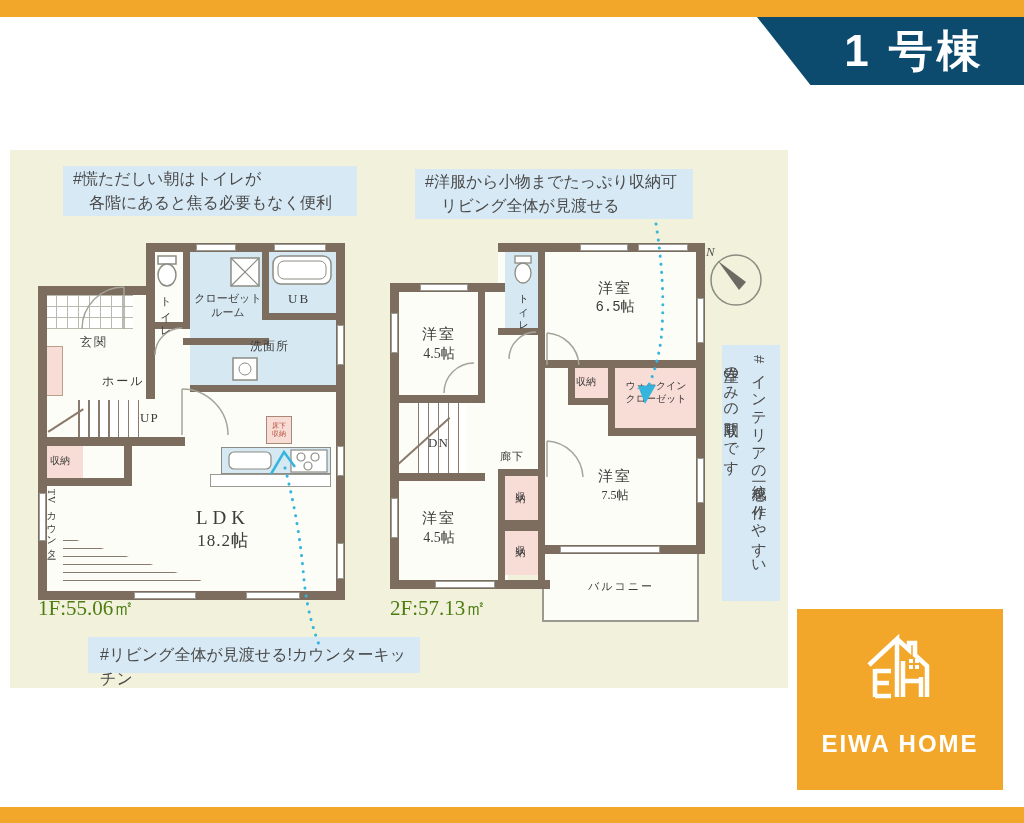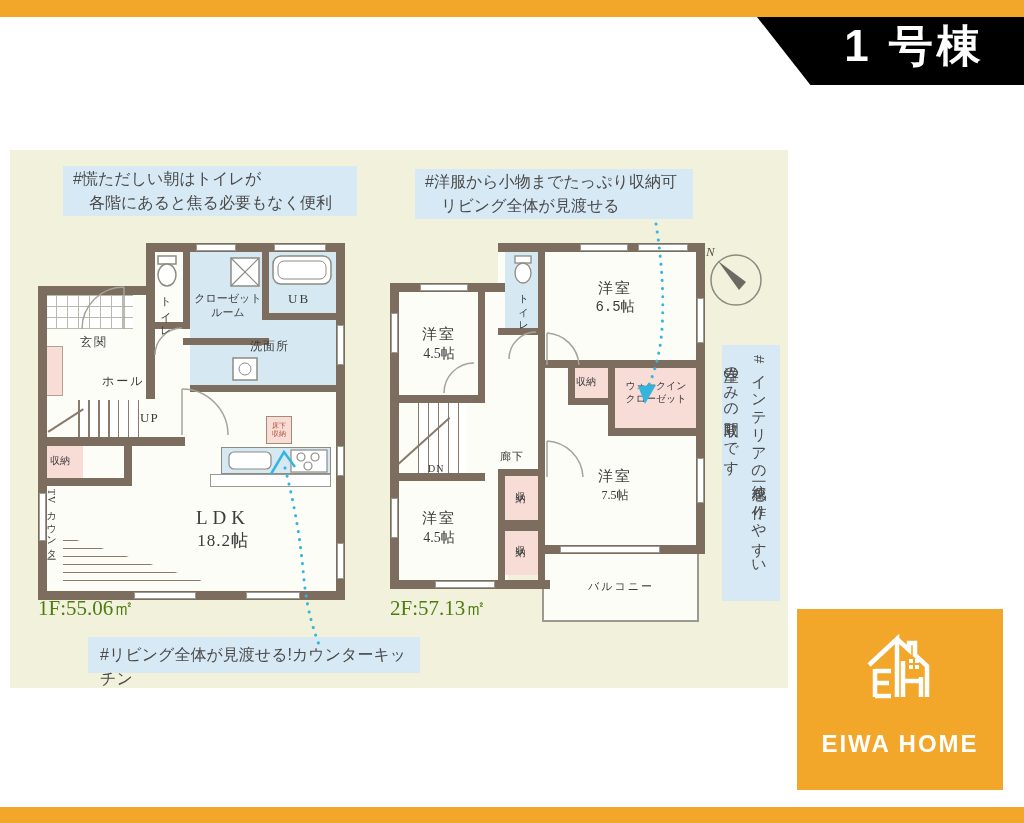--- a/index.html
+++ b/index.html
@@ -3,23 +3,23 @@
 <meta charset="utf-8">
 <style>
   html,body{margin:0;padding:0;}
   .page{position:relative;width:1024px;height:823px;background:#ffffff;overflow:hidden;
         font-family:"Liberation Sans",sans-serif;}
   .abs{position:absolute;}
 
   
   .bar-top{left:0;top:0;width:1024px;height:17px;background:#F3A72A;}
   .bar-bottom{left:0;top:807px;width:1024px;height:16px;background:#F3A72A;}
-  .banner{left:757px;top:17px;width:267px;height:68px;background:#000000;
+  .banner{left:757px;top:17px;width:267px;height:68px;background:#0c4a6e;
           clip-path:polygon(0 0,100% 0,100% 100%,20% 100%);
-          display:flex;align-items:flex-start;justify-content:center;padding-left:48px;box-sizing:border-box;}
+          display:flex;align-items:center;justify-content:center;padding-left:48px;box-sizing:border-box;}
   .banner span{color:#fff;font-size:44px;font-weight:bold;letter-spacing:4px;}
 
   .canvas{left:10px;top:150px;width:778px;height:538px;background:#F1F1DC;}
 
   
   .note{background:#D7E9F5;color:#4a4a4a;font-size:16px;line-height:24px;box-sizing:border-box;}
   .note .ind{padding-left:16px;}
   .note1{left:63px;top:166px;width:294px;height:50px;padding:1px 10px;}
   .note2{left:415px;top:169px;width:278px;height:50px;padding:1px 10px;}
   .note4{left:88px;top:637px;width:332px;height:36px;padding:6px 12px;}
@@ -259,21 +259,21 @@
     </div>
     <div class="lbl center" style="left:10px;top:82px;width:78px;line-height:19px;">
       <div style="font-size:15px;letter-spacing:2px;">洋室</div>
       <div style="font-size:14px;">4.5帖</div>
     </div>
     <div class="lbl" style="left:186px;top:132px;font-size:10px;">収納</div>
     <div class="lbl center" style="left:226px;top:136px;width:80px;line-height:13px;font-size:10px;">
       <div>ウォークイン</div>
       <div>クローゼット</div>
     </div>
-    <div class="lbl" style="left:38px;top:220px;font-size:10px;letter-spacing:1px;">DN</div>
+    <div class="lbl" style="left:38px;top:192px;font-size:13px;letter-spacing:1px;">DN</div>
     <div class="lbl" style="left:110px;top:206px;font-size:11px;letter-spacing:1px;">廊下</div>
     <div class="lblv" style="left:123px;top:240px;font-size:10px;">収納</div>
     <div class="lblv" style="left:123px;top:294px;font-size:10px;">収納</div>
     <div class="lbl center" style="left:180px;top:224px;width:90px;line-height:19px;">
       <div style="font-size:15px;letter-spacing:2px;">洋室</div>
       <div style="font-size:12px;">7.5帖</div>
     </div>
     <div class="lbl center" style="left:10px;top:266px;width:78px;line-height:19px;">
       <div style="font-size:15px;letter-spacing:2px;">洋室</div>
       <div style="font-size:14px;">4.5帖</div>

